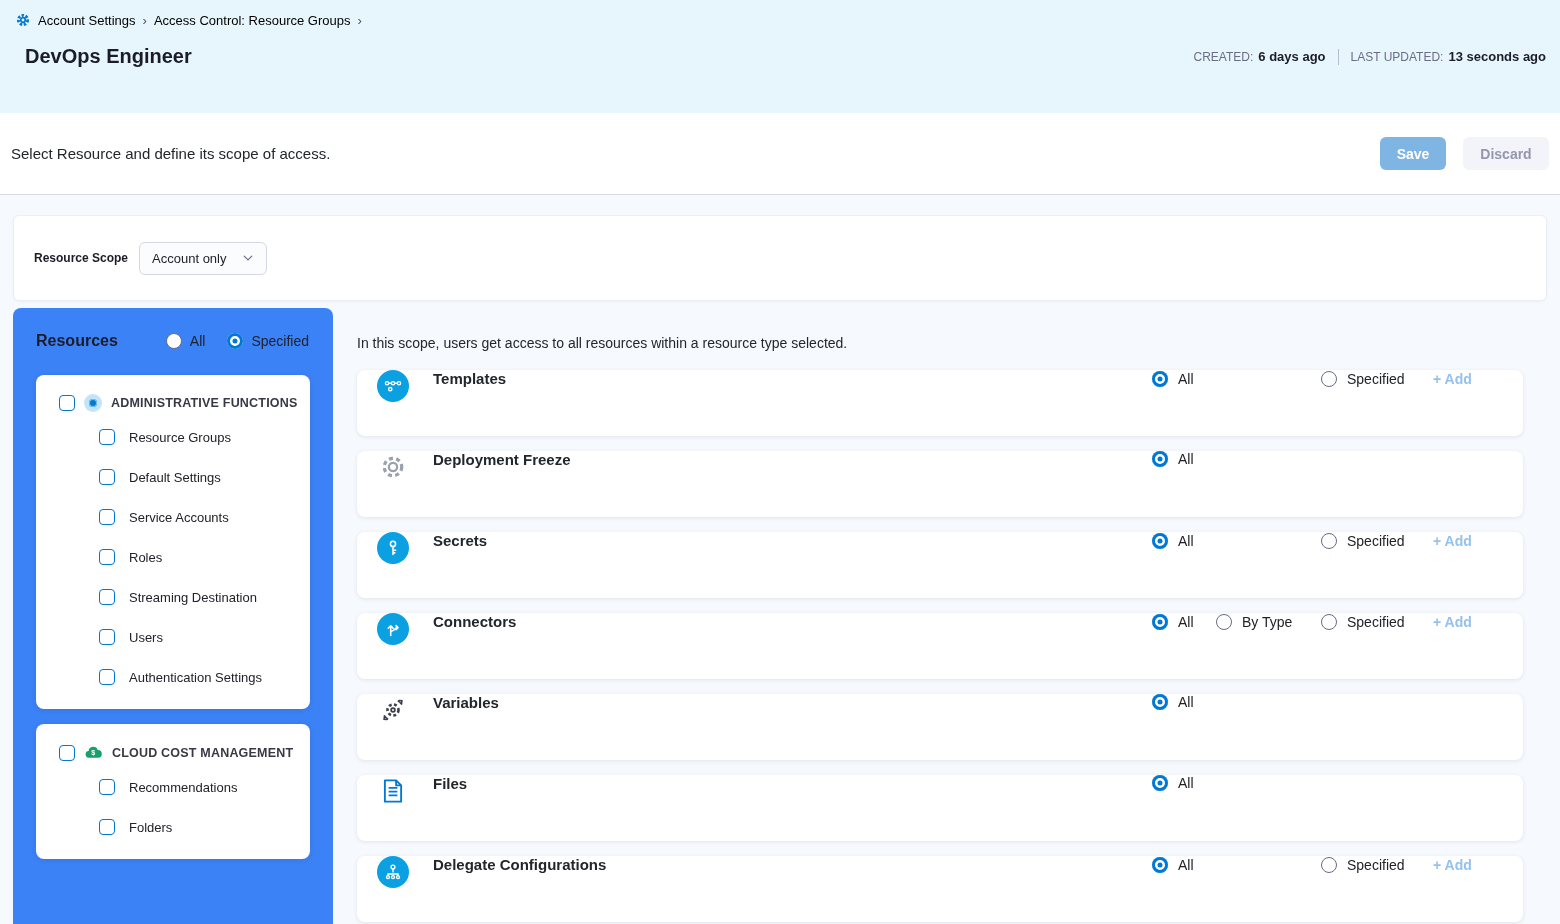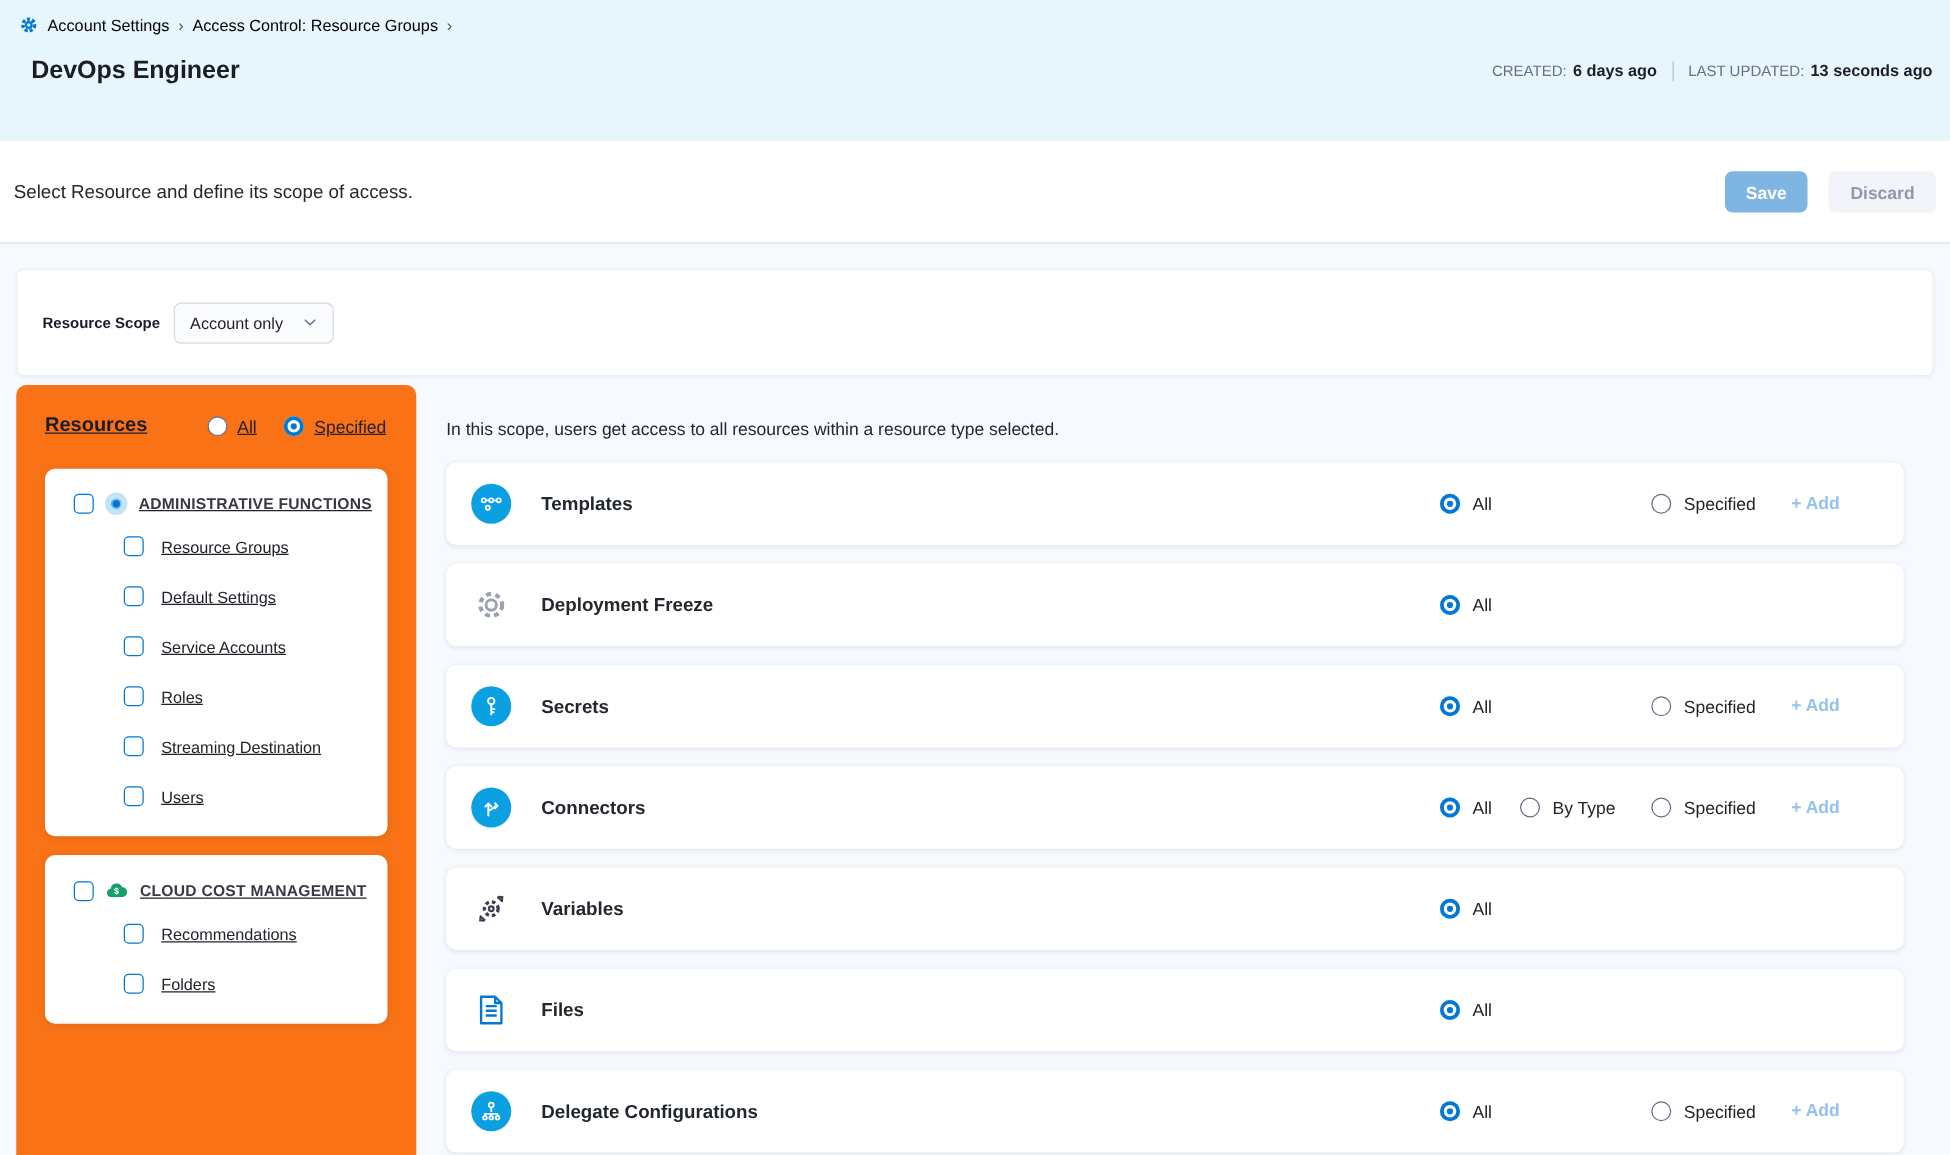--- a/index.html
+++ b/index.html
@@ -29,21 +29,21 @@
 
   
   .content { background:#f6f9fd; height:737px; padding-top:20px; }
   .scope-card { margin:0 13px; background:#fff; border:1px solid #eceef6; border-radius:6px; height:86px; display:flex; align-items:center; padding:0 20px; box-shadow:0 1px 3px rgba(40,41,61,.05); }
   .scope-label { font-size:12px; font-weight:700; color:#1c1c28; }
   .scope-select { margin-left:11px; height:33px; border:1px solid #d5d7e5; border-radius:6px; background:#fbfcfe; display:flex; align-items:center; gap:16px; padding:0 12px; font-size:13px; cursor:pointer; }
 
   .body-row { display:flex; margin-top:7px; height:617px; }
 
   
-  .sidebar { margin-left:13px; width:320px; background:#f97316; border-radius:8px 8px 0 0; padding-top:24px; flex:none;text-decoration:underline; }
+  .sidebar { margin-left:13px; width:320px; background:#3b82f6; border-radius:8px 8px 0 0; padding-top:24px; flex:none; }
   .sidebar-head { display:flex; align-items:center; padding:0 24px 0 23px; margin-bottom:25px; }
   .sidebar-title { font-size:16px; font-weight:700; color:#1c1c28; margin-right:auto; }
   .radio-wrap { display:flex; align-items:center; gap:8px; cursor:pointer; }
   .radio-wrap + .radio-wrap { margin-left:22px; }
   .radio { width:16px; height:16px; border-radius:50%; flex:none; }
   .radio.sel { background:#0278d5; box-shadow:inset 0 0 0 3px #0278d5, inset 0 0 0 5.5px #fff; }
   .radio.unsel { border:1.6px solid #696b85; background:#fff; }
   .radio-label { font-size:14px; color:#22222a; }
   .group-card { margin:0 23px 15px; background:#fff; border-radius:8px; box-shadow:0 1px 5px rgba(40,41,61,.13); padding:19px 0 12px; }
   .group-head { display:flex; align-items:center; gap:9px; padding-left:23px; margin-bottom:5px; }
@@ -51,21 +51,21 @@
   .group-label { font-size:12.5px; font-weight:600; color:#383946; letter-spacing:.2px; }
   .admin-icon { width:18px; height:18px; border-radius:50%; background:#c2e4f9; display:flex; align-items:center; justify-content:center; flex:none; }
   .admin-dot { width:8px; height:8px; border-radius:50%; background:#0278d5; box-shadow:inset 0 0 0 1px #7cc0f0; }
   .cloud-icon { width:19px; height:19px; display:flex; flex:none; }
   .group-items .item { display:flex; align-items:center; gap:14px; padding-left:63px; height:40px; cursor:pointer; }
   .item-label { font-size:13px; color:#22222a; }
 
   
   .main { flex:1; padding:27px 37px 0 24px; }
   .main-desc { font-size:14px; color:#22272d; margin-bottom:19px; }
-  .res-row { background:#fff; border-radius:8px; box-shadow:0 1px 4px rgba(40,41,61,.10); height:66px; margin-bottom:15px; display:flex; align-items:center; padding-left:20px; }
+  .res-row { background:#fff; border-radius:8px; box-shadow:0 1px 4px rgba(40,41,61,.10); height:66px; margin-bottom:15px; display:flex; align-items:flex-start; padding-left:20px; }
   .row-icon { width:32px; height:32px; display:flex; align-items:center; justify-content:center; flex:none; }
   .row-icon.circle { border-radius:50%; }
   .row-icon svg { width:22px; height:22px; }
   .row-icon.plain svg { width:30px; height:30px; }
   .row-name { font-size:15px; font-weight:600; color:#22272d; margin-left:24px; }
   .row-opts { margin-left:auto; margin-right:38px; display:grid; grid-template-columns:64px 105px 112px 52px; align-items:center; }
   .opt { display:flex; align-items:center; gap:10px; cursor:pointer; }
   .opt .radio-label { font-size:14px; }
   .add-link { color:#94c1ed; font-weight:700; font-size:14px; cursor:pointer; white-space:nowrap; }
 </style>
@@ -166,20 +166,24 @@
                 <span class="item-label">Roles</span>
               </label>
               <label class="item">
                 <span class="checkbox"></span>
                 <span class="item-label">Streaming Destination</span>
               </label>
               <label class="item">
                 <span class="checkbox"></span>
                 <span class="item-label">Users</span>
               </label>
+              <label class="item">
+                <span class="checkbox"></span>
+                <span class="item-label">Authentication Settings</span>
+              </label>
             </div>
           </div>
           <div class="group-card">
             <div class="group-head">
               <span class="checkbox"></span>
               <span class="cloud-icon">
                 <svg viewBox="0 0 24 24">
                   <path fill="#16a06a" d="M6 18.5a4.2 4.2 0 0 1-.2-8.37A6 6 0 0 1 17.4 8.7a4.6 4.6 0 0 1 .3 9.8z"></path>
                   <text x="11.6" y="15.6" fill="#fff" font-size="9" font-weight="bold" text-anchor="middle" font-family="sans-serif">$</text>
                 </svg>

